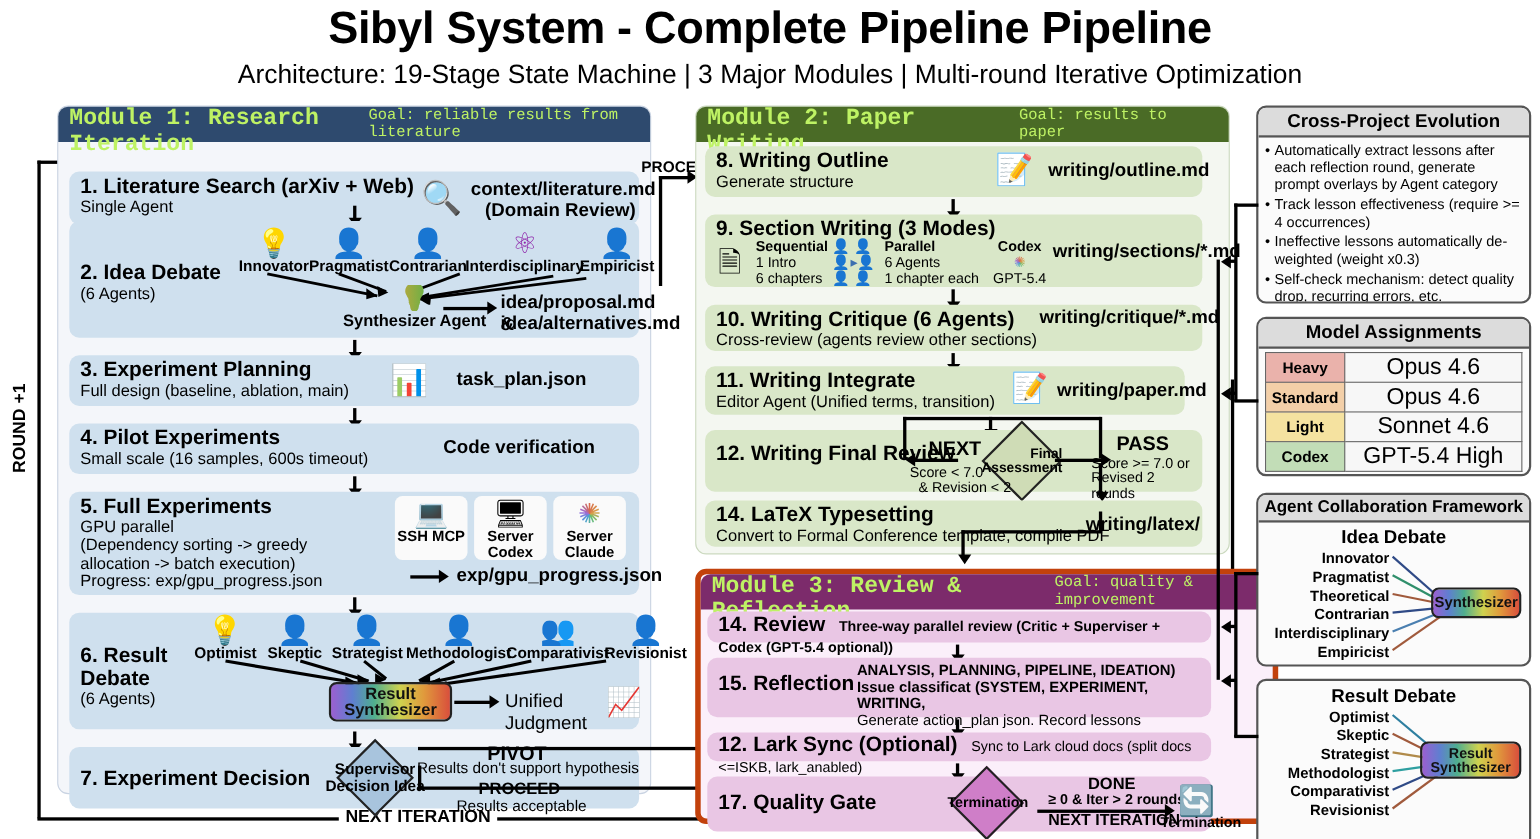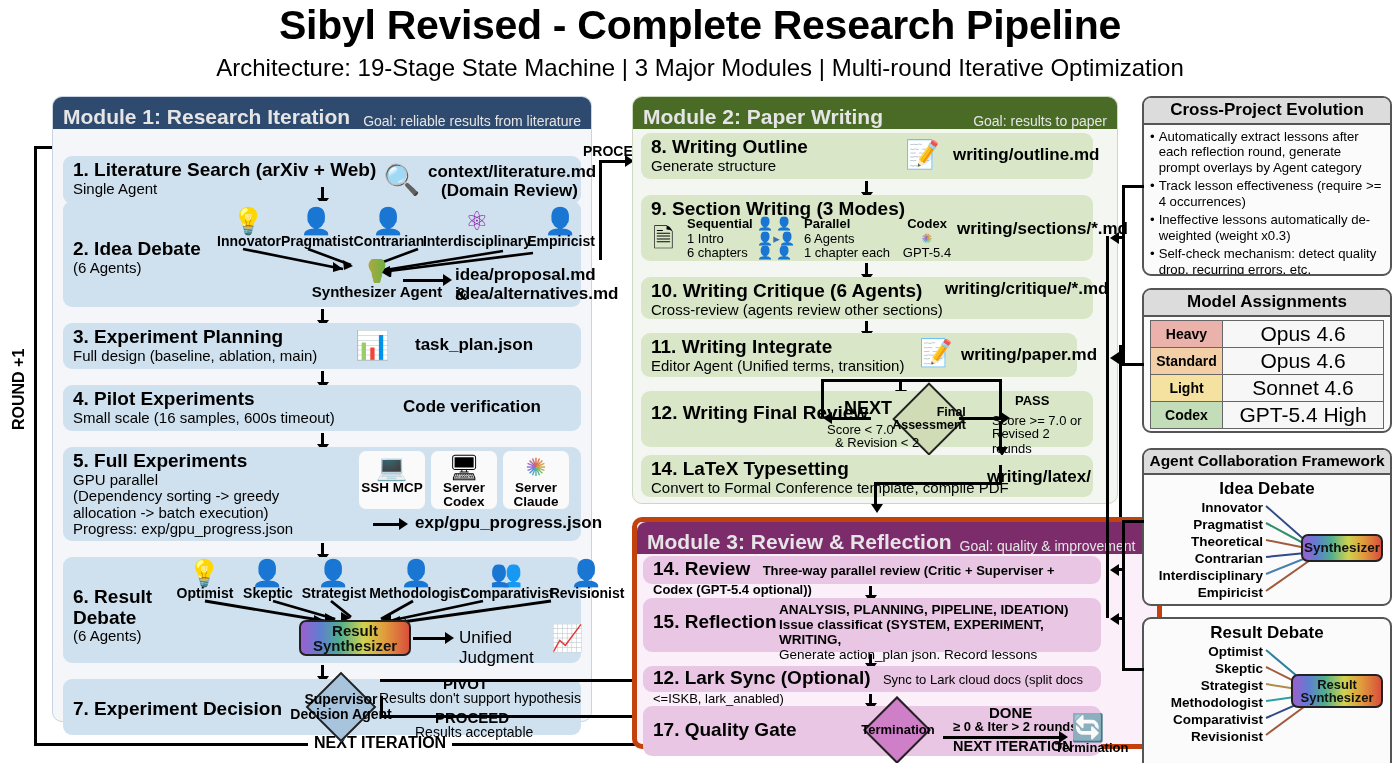--- a/index.html
+++ b/index.html
@@ -22,21 +22,21 @@
   .sub-title{
     position:absolute; left:0; top:54px; width:1400px; text-align:center;
     font-size:24px; font-weight:normal;
   }
 
   
   .module{ position:absolute; border-radius:10px; }
   .module-head{
     position:absolute; left:0; top:0; height:32px; width:100%;
     border-radius:9px 9px 0 0;
-    display:flex; align-items:flex-end; padding:0 10px; color:#e5e5e5;
+    display:flex; align-items:flex-start; padding:0 10px; color:#bef264;font-family:Liberation Mono, monospace;
   }
   .module-head .mh-title{ font-size:21px; font-weight:bold; }
   .module-head .mh-goal{ font-size:14px; font-weight:normal; margin-left:auto; }
   .module-head .mh-goal.inline{ margin-left:10px; }
   .module-body{ position:absolute; left:0; top:32px; width:100%; bottom:0; padding:8px 10px; }
 
   #mod1{ left:52px; top:96px; width:540px; height:626px; background:#f4f6fa; border:1px solid #c9d3e2; }
   #mod1 .module-head{ background:#2e4a6e; }
   #mod2{ left:632px; top:96px; width:486px; height:408px; background:#f4f7f1; border:1px solid #cbd9bf; }
   #mod2 .module-head{ background:#4a6b26; }
@@ -132,21 +132,21 @@
   .fw-title{ text-align:center; font-size:17px; font-weight:bold; margin:2px 0 1px; }
   .fw-name{ position:absolute; right:0; font-size:13.5px; font-weight:bold; white-space:nowrap; }
   .fw-wrap{ position:relative; }
   .lbl{ position:absolute; font-weight:bold; }
 </style>
 </head>
 <body>
 
 <div id="root">
 
-  <div class="main-title">Sibyl Revised - Complete Research Pipeline</div>
+  <div class="main-title">Sibyl System - Complete Pipeline Pipeline</div>
   <div class="sub-title">Architecture: 19-Stage State Machine | 3 Major Modules | Multi-round Iterative Optimization</div>
 
   <div style="position:absolute;left:10px;top:430px;transform:rotate(-90deg);transform-origin:left top;
               font-size:16px;font-weight:bold;white-space:nowrap;">ROUND +1</div>
   <div class="vline" style="left:34px;top:146px;height:598px;"></div>
   <div class="hline" style="left:34px;top:146px;width:26px;"></div>
   <div class="arrowhead-r" style="left:58px;top:141px;"></div>
   <div class="hline" style="left:34px;top:743px;width:1090px;"></div>
   <div class="arrowhead-l" style="left:404px;top:738px;"></div>
   <div style="position:absolute;left:308px;top:734px;background:#fff;padding:0 6px;font-size:16px;font-weight:bold;">NEXT ITERATION</div>
@@ -324,25 +324,25 @@
       </div>
       <div class="varrow" style="left:268px;top:536px;height:12px;"></div>
 
       <div class="stage s-blue" style="left:10px;top:550px;width:518px;height:56px;">
         <div class="s-title" style="margin-top:16px;">7. Experiment Decision</div>
 
         <div class="diamond" style="left:198px;top:2px;width:160px;height:52px;">
           <div class="dshape" style="background:#a8c4dd;width:50px;height:50px;left:55px;top:1px;"></div>
           <div class="dlabel" style="font-size:14px;">
             <span>Supervisor</span><br>
-            <span>Decision Agent</span>
+            <span>Decision Idea</span>
           </div>
         </div>
 
-        <div class="lbl" style="left:380px;top:-4px;font-size:15px;">PIVOT</div>
+        <div class="lbl" style="left:380px;top:-4px;font-size:18px;">PIVOT</div>
         <div style="position:absolute;left:316px;top:11px;font-size:14px;">Results don't support hypothesis</div>
         <div class="lbl" style="left:372px;top:30px;font-size:15px;">PROCEED</div>
         <div style="position:absolute;left:352px;top:45px;font-size:14px;">Results acceptable</div>
       </div>
     </div>
   </div>
 
   <div class="hline" style="left:380px;top:679px;width:742px;"></div>
   <div class="vline" style="left:1119px;top:345px;height:337px;"></div>
 
@@ -417,21 +417,21 @@
           <div class="dlabel" style="font-size:12.5px;">
             <span>Final</span><br>
             <span>Assessment</span>
           </div>
         </div>
 
         <div class="lbl" style="left:203px;top:7px;font-size:18px;">NEXT</div>
         <div style="position:absolute;left:186px;top:31px;font-size:13px;">Score &lt; 7.0</div>
         <div style="position:absolute;left:180px;top:44px;font-size:13px;margin-left:14px;">&amp; Revision &lt; 2</div>
 
-        <div class="lbl" style="left:374px;top:2px;font-size:13px;">PASS</div>
+        <div class="lbl" style="left:374px;top:2px;font-size:18px;">PASS</div>
         <div style="position:absolute;left:351px;top:22px;font-size:13px;">Score &gt;= 7.0 or</div>
         <div style="position:absolute;left:351px;top:35px;font-size:13px;">Revised 2 rounds</div>
 
         <div class="hline" style="left:188px;top:26px;width:42px;"></div>
         <div class="arrowhead-l" style="left:182px;top:21px;"></div>
         <div class="hline" style="left:318px;top:26px;width:44px;"></div>
         <div class="arrowhead-r" style="left:360px;top:21px;"></div>
       </div>
 
       <div class="vline" style="left:188px;top:250px;height:38px;"></div>

